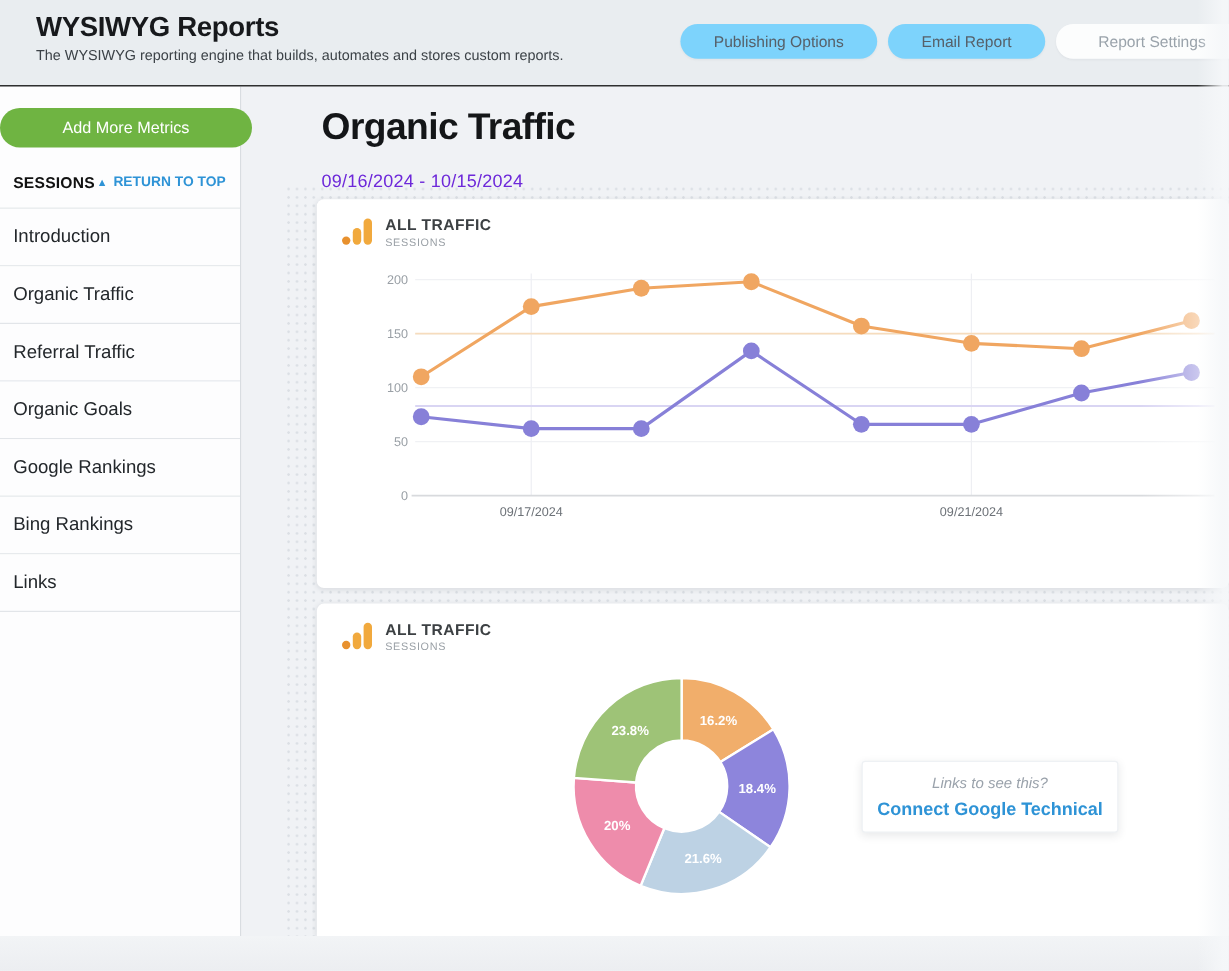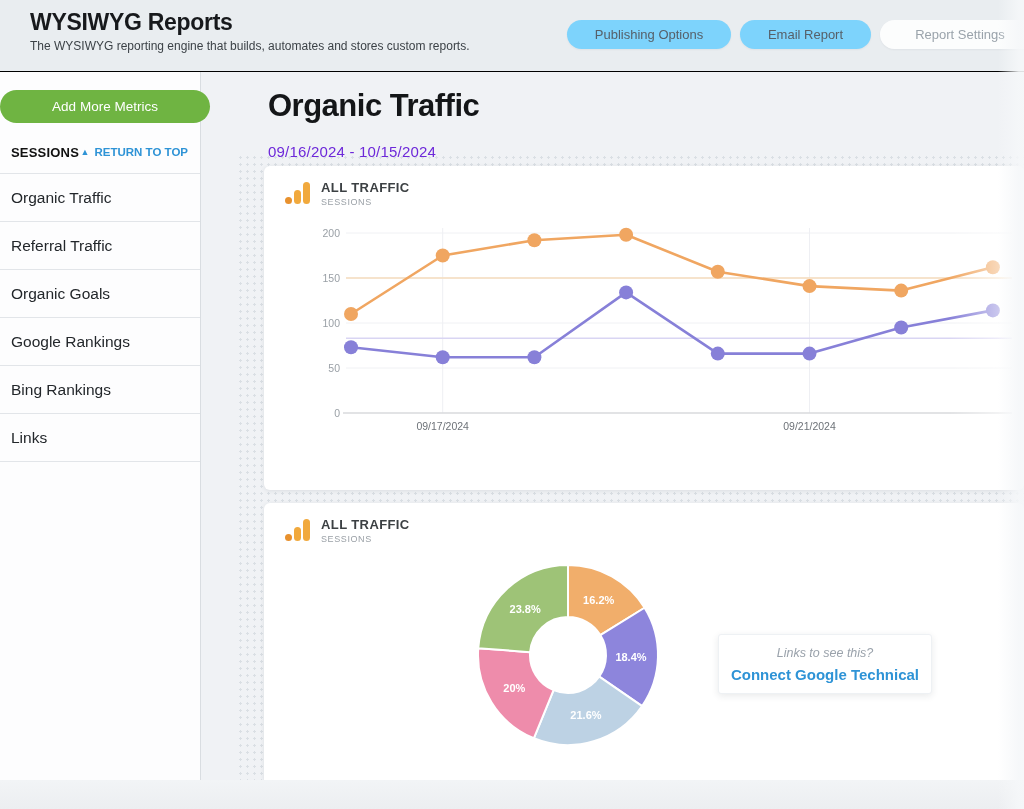--- a/index.html
+++ b/index.html
@@ -127,20 +127,21 @@
 <aside class="sidebar">
   <button class="side-btn green" style="background: rgb(111, 180, 66);">Add More Metrics</button>
   <div class="sections-row">
     <span class="sections-label">SESSIONS</span>
     <span class="return-top" style="color: rgb(46, 147, 214);">
       <span class="tri">▲</span>
       <span>RETURN TO TOP</span>
     </span>
   </div>
   <ul class="sections-list">
+      <li>Introduction</li>
       <li>Organic Traffic</li>
       <li>Referral Traffic</li>
       <li>Organic Goals</li>
       <li>Google Rankings</li>
       <li>Bing Rankings</li>
       <li>Links</li>
     </ul>
 </aside>
 
 <div class="pattern-bg"></div>

